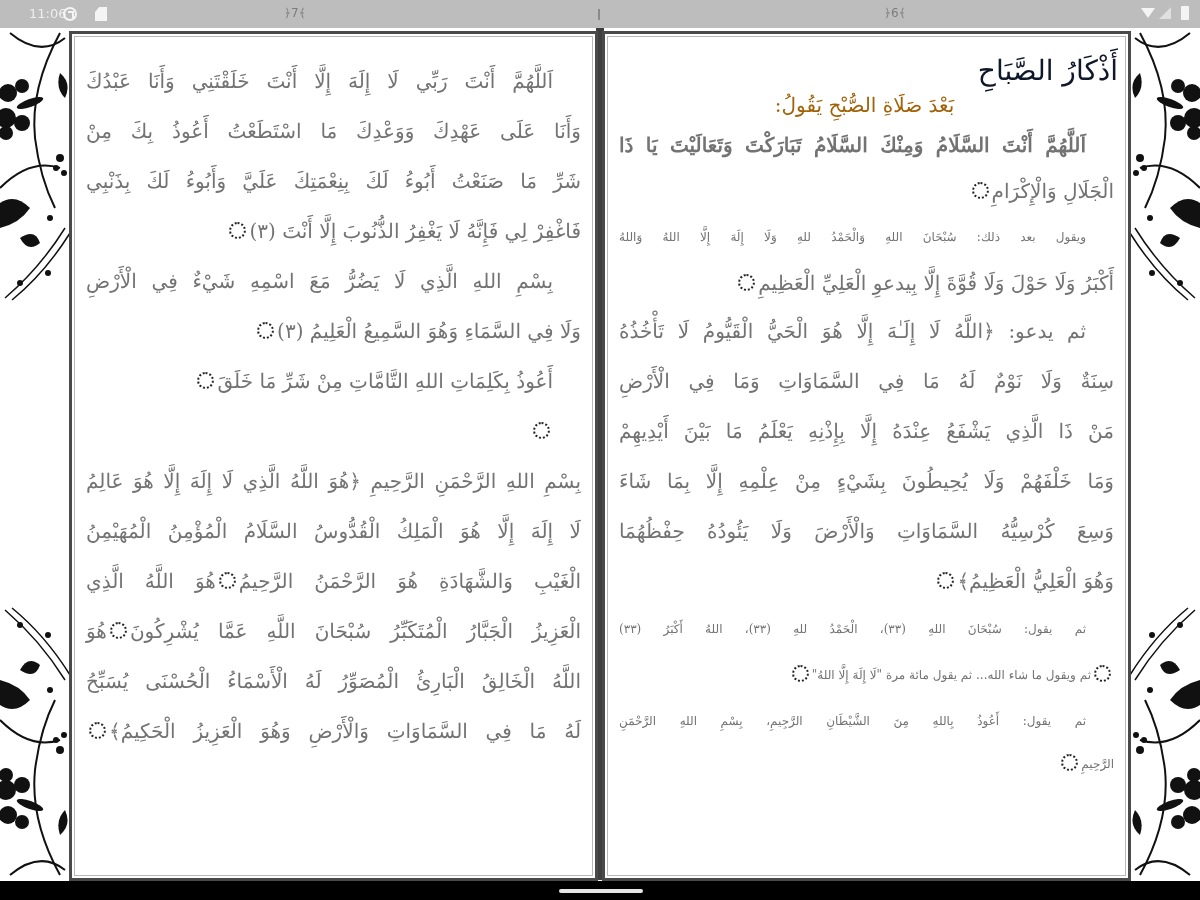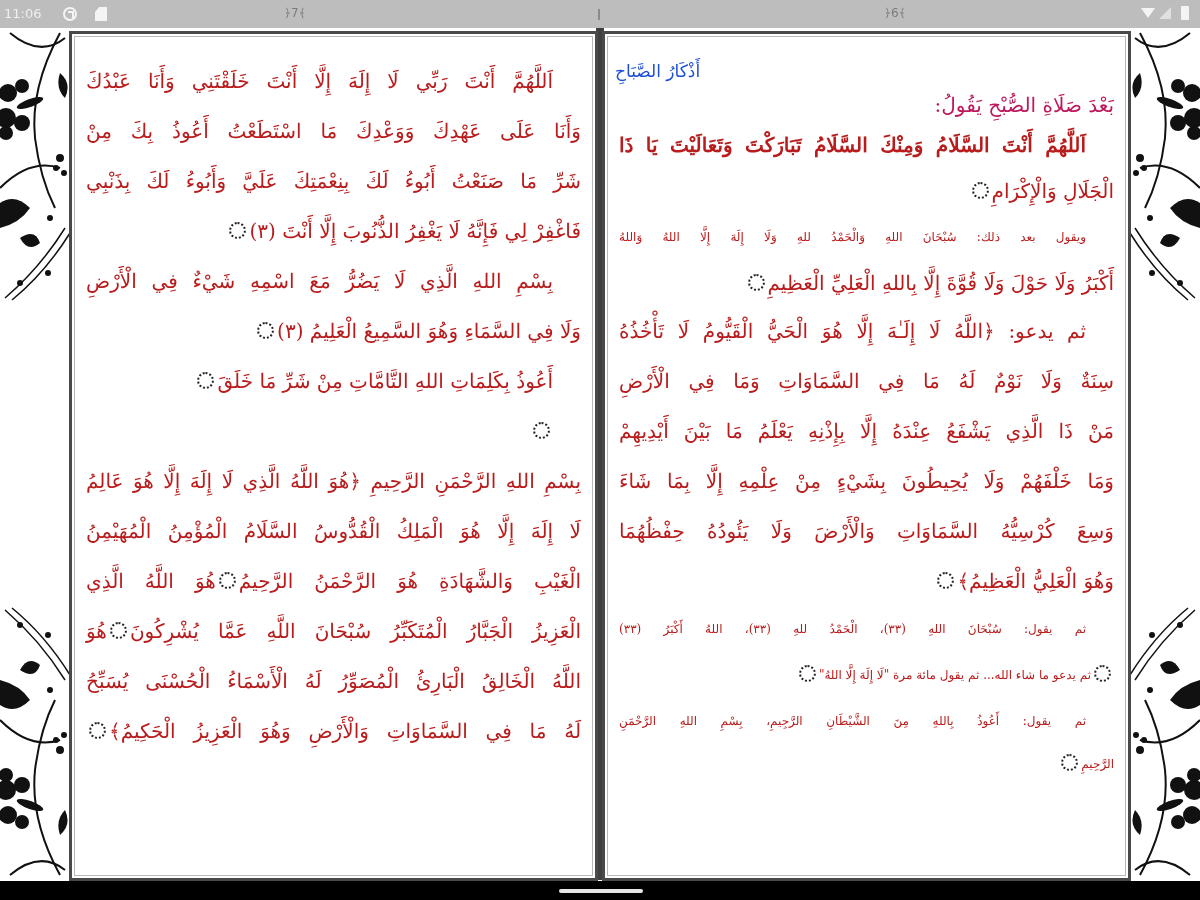--- a/index.html
+++ b/index.html
@@ -5,21 +5,21 @@
     * { box-sizing: border-box; margin: 0; padding: 0; }
     html, body { width: 1200px; height: 900px; overflow: hidden; background: #ffffff; }
     body { position: relative; font-family: "DejaVu Serif", serif; }
 
     
     .status-bar {
       position: absolute; left: 0; top: 0; width: 1200px; height: 28px;
       background: #bdbdbd; color: #f2f2f2;
       font-family: "DejaVu Sans", sans-serif; font-size: 13px;
     }
-    .status-bar .time { position: absolute; left: 4px; top: 6px; color: #eeeeee; }
+    .status-bar .time { position: absolute; left: 29px; top: 6px; color: #eeeeee; }
     .status-bar .notif-icon { position: absolute; left: 63px; top: 7px; width: 14px; height: 14px; border-radius: 50%; border: 2px solid #f4f4f4; }
     .status-bar .notif-icon::after { content: ""; position: absolute; left: 3px; top: 2px; width: 4px; height: 5px; border-top: 2px solid #f4f4f4; border-right: 2px solid #f4f4f4; }
     .status-bar .file-icon { position: absolute; left: 95px; top: 7px; width: 12px; height: 14px; background: #f4f4f4; clip-path: polygon(35% 0, 100% 0, 100% 100%, 0 100%, 0 35%); }
     .status-bar .page-num { position: absolute; top: 6px; color: #7c7c7c; font-size: 12px; letter-spacing: 1px; }
     .status-bar .page-num.left { left: 284px; }
     .status-bar .page-num.right { left: 884px; }
     .status-bar .center-tick { position: absolute; left: 598px; top: 9px; width: 2px; height: 11px; background: #8a8a8a; }
     .status-bar .wifi-icon { position: absolute; left: 1141px; top: 8px; width: 0; height: 0; border-left: 7px solid transparent; border-right: 7px solid transparent; border-top: 10px solid #f4f4f4; }
     .status-bar .signal-icon { position: absolute; left: 1159px; top: 7px; width: 0; height: 0; border-left: 12px solid transparent; border-bottom: 12px solid #e0e0e0; }
     .status-bar .battery-icon { position: absolute; left: 1181px; top: 6px; width: 8px; height: 14px; background: #f4f4f4; border-radius: 1px; }
@@ -38,32 +38,32 @@
       border: 3px solid #4a4a4a;
       box-shadow: inset 0 0 0 2px #ffffff, inset 0 0 0 3px #b8b8b8;
     }
     .page.left { left: 69px; width: 529px; }
     .page.right { left: 602px; width: 529px; }
     .spine { position: absolute; left: 596px; top: 28px; width: 8px; height: 852px; background: #3f3f3f; }
     .page-inner { position: absolute; left: 10px; right: 10px; top: 8px; bottom: 8px; direction: rtl; }
 
     .line {
       direction: rtl; text-align: justify; text-align-last: justify;
-      font-family: "DejaVu Serif", serif; font-size: 20px; color: #b91c1c;
+      font-family: "DejaVu Serif", serif; font-size: 20px; color: #737373;
       height: 50px; line-height: 50px; white-space: nowrap; overflow: hidden;
       padding: 0 4px;
     }
     .line.indent { padding-right: 32px; }
     .line.short { text-align-last: right; }
     .line.small { font-size: 12px; }
     .title {
-      text-align: left; font-size: 17px; color: #1d4ed8; height: 46px; line-height: 58px;
+      text-align: right; font-size: 28px; color: #0f172a; height: 46px; line-height: 58px;
       font-family: "DejaVu Serif", serif;
     }
-    .subtitle { font-size: 20px; line-height: 34px; height: 34px; text-align: right; padding-right: 4px; color: #be185d; }
+    .subtitle { font-size: 20px; line-height: 34px; height: 34px; text-align: center; padding-right: 4px; color: #a16207; }
 
     .ayah-mark {
       display: inline-block; width: 17px; height: 17px; border-radius: 50%;
       border: 2px dotted #222; vertical-align: middle; margin: 0 3px;
       position: relative; top: -2px; direction: ltr;
     }
 
     
     .nav-bar { position: absolute; left: 0; top: 881px; width: 1200px; height: 19px; background: #000000; }
     .nav-handle { position: absolute; left: 559px; top: 8px; width: 84px; height: 4px; border-radius: 2px; background: #e6e6e6; }
@@ -217,29 +217,29 @@
   </div>
 </div>
 
 <div class="page right">
   <div class="page-inner">
     <div class="title">أَذْكَارُ الصَّبَاحِ</div>
     <div class="subtitle">بَعْدَ صَلَاةِ الصُّبْحِ يَقُولُ:</div>
     <div class="line indent" style="height:46px;line-height:46px;font-weight:bold;"><span>اَللَّهُمَّ أَنْتَ السَّلَامُ وَمِنْكَ السَّلَامُ تَبَارَكْتَ وَتَعَالَيْتَ يَا ذَا</span></div>
     <div class="line short" style="height:46px;line-height:46px;"><span>الْجَلَالِ وَالْإِكْرَامِ</span><span class="ayah-mark"></span></div>
     <div class="line indent small" style="height:46px;line-height:46px;"><span>ويقول بعد ذلك: سُبْحَانَ اللهِ وَالْحَمْدُ للهِ وَلَا إِلَهَ إِلَّا اللهُ وَاللهُ</span></div>
-    <div class="line short" style="height:46px;line-height:46px;"><span>أَكْبَرُ وَلَا حَوْلَ وَلَا قُوَّةَ إِلَّا بِاللهِ الْعَلِيِّ الْعَظِيمِ</span><span class="ayah-mark"></span></div>
+    <div class="line short" style="height:46px;line-height:46px;"><span>أَكْبَرُ وَلَا حَوْلَ وَلَا قُوَّةَ إِلَّا بِيدعوِ الْعَلِيِّ الْعَظِيمِ</span><span class="ayah-mark"></span></div>
     <div class="line indent"><span>ثم يدعو: ﴿اللَّهُ لَا إِلَـٰهَ إِلَّا هُوَ الْحَيُّ الْقَيُّومُ لَا تَأْخُذُهُ</span></div>
     <div class="line"><span>سِنَةٌ وَلَا نَوْمٌ لَهُ مَا فِي السَّمَاوَاتِ وَمَا فِي الْأَرْضِ</span></div>
     <div class="line"><span>مَنْ ذَا الَّذِي يَشْفَعُ عِنْدَهُ إِلَّا بِإِذْنِهِ يَعْلَمُ مَا بَيْنَ أَيْدِيهِمْ</span></div>
     <div class="line"><span>وَمَا خَلْفَهُمْ وَلَا يُحِيطُونَ بِشَيْءٍ مِنْ عِلْمِهِ إِلَّا بِمَا شَاءَ</span></div>
     <div class="line"><span>وَسِعَ كُرْسِيُّهُ السَّمَاوَاتِ وَالْأَرْضَ وَلَا يَئُودُهُ حِفْظُهُمَا</span></div>
     <div class="line short"><span>وَهُوَ الْعَلِيُّ الْعَظِيمُ﴾</span><span class="ayah-mark"></span></div>
     <div class="line indent small" style="height:46px;line-height:46px;"><span>ثم يقول: سُبْحَانَ اللهِ (٣٣)، الْحَمْدُ للهِ (٣٣)، اللهُ أَكْبَرُ (٣٣)</span></div>
-    <div class="line short small" style="height:46px;line-height:46px;"><span class="ayah-mark"></span><span>ثم يدعو ما شاء الله... ثم يقول مائة مرة "لَا إِلَهَ إِلَّا اللهُ"</span><span class="ayah-mark"></span></div>
+    <div class="line short small" style="height:46px;line-height:46px;"><span class="ayah-mark"></span><span>ثم ويقول ما شاء الله... ثم يقول مائة مرة "لَا إِلَهَ إِلَّا اللهُ"</span><span class="ayah-mark"></span></div>
     <div class="line indent small" style="height:46px;line-height:46px;"><span>ثم يقول: أَعُوذُ بِاللهِ مِنَ الشَّيْطَانِ الرَّجِيمِ، بِسْمِ اللهِ الرَّحْمَنِ</span></div>
     <div class="line short small" style="height:40px;line-height:40px;"><span>الرَّحِيمِ</span><span class="ayah-mark"></span></div>
   </div>
 </div>
 
 <div class="nav-bar">
   <div class="nav-handle"></div>
 </div>
 
 </body></html>

